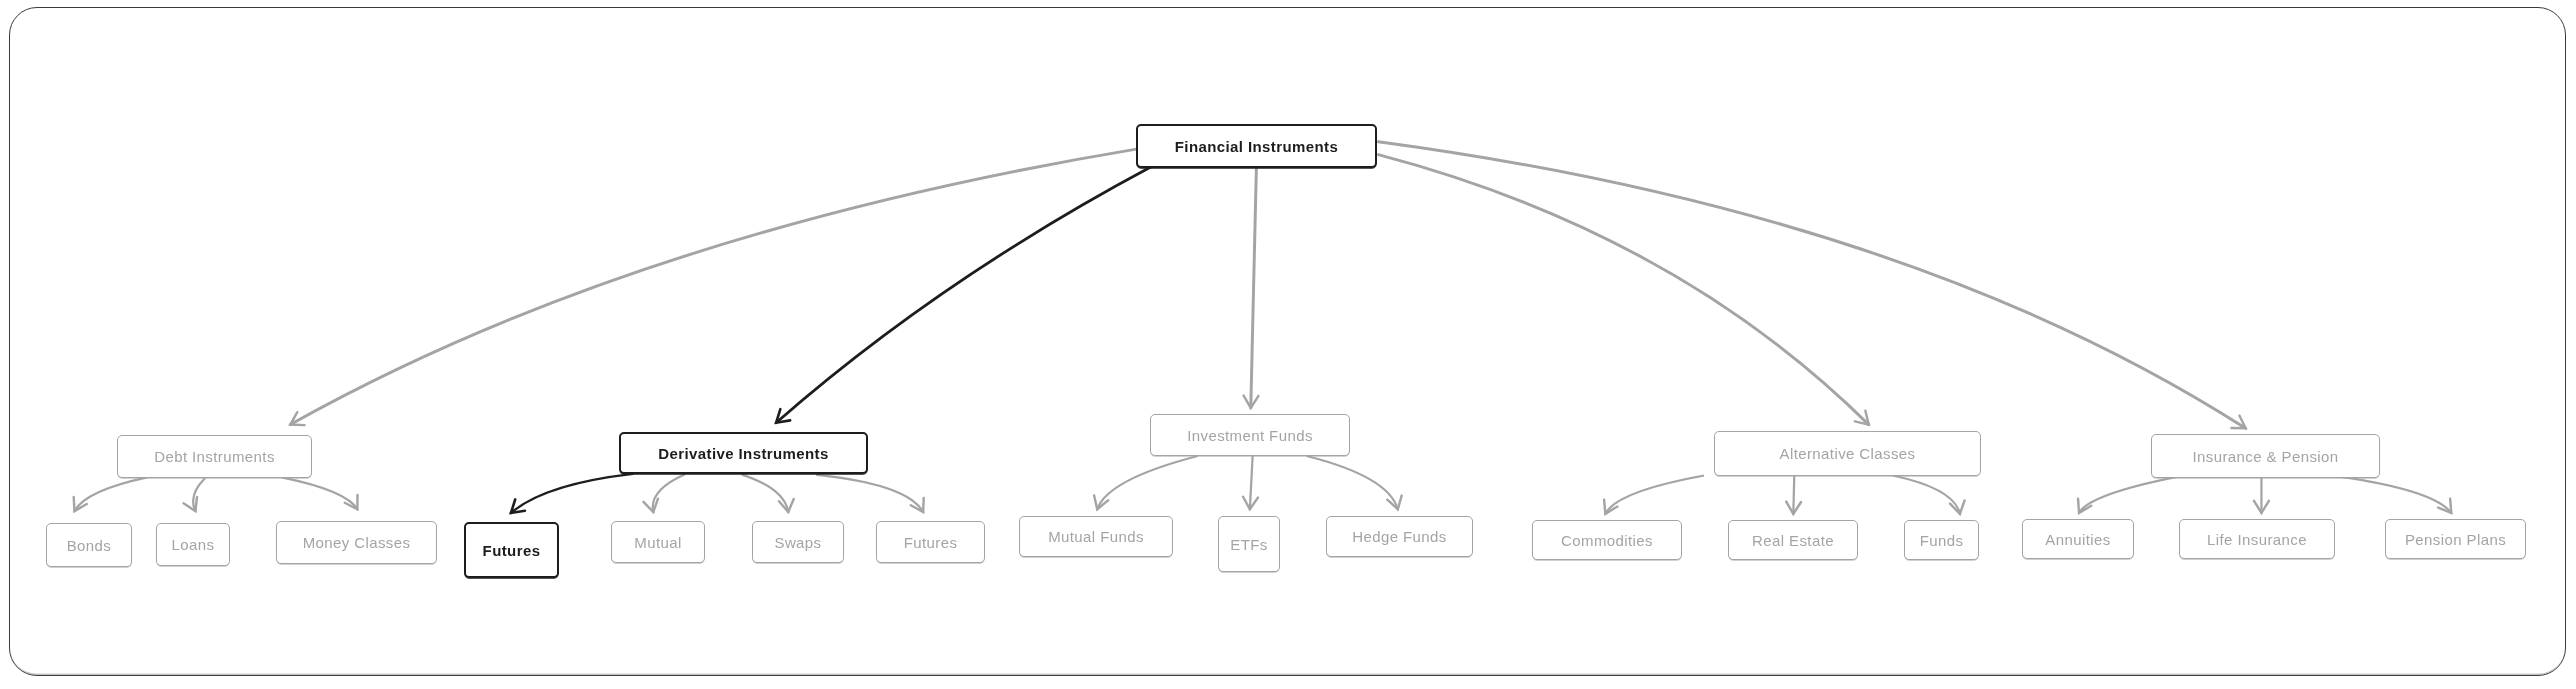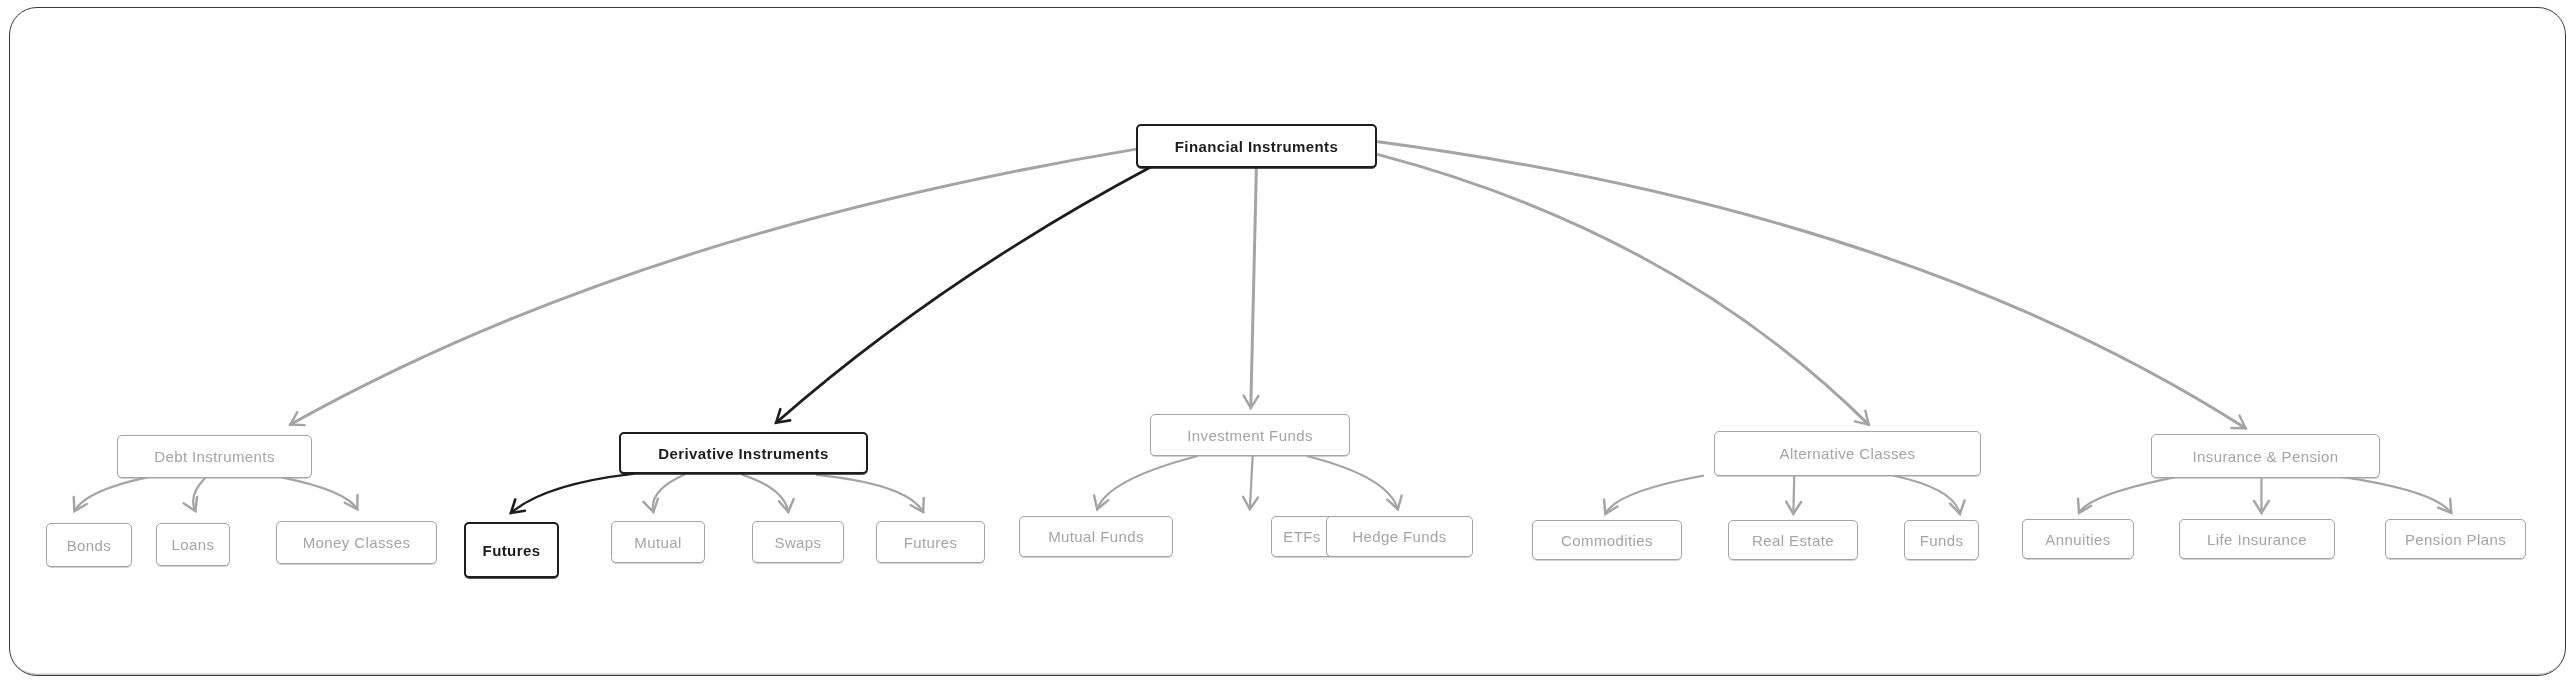--- a/index.html
+++ b/index.html
@@ -93,21 +93,21 @@
 <div class="node" style="left:46px;top:523px;width:86px;height:44px">Bonds</div>
 <div class="node" style="left:156px;top:523px;width:74px;height:43px">Loans</div>
 <div class="node" style="left:276px;top:521px;width:161px;height:43px">Money Classes</div>
 
 <div class="node hl" style="left:464px;top:522px;width:95px;height:56px">Futures</div>
 <div class="node" style="left:611px;top:521px;width:94px;height:42px">Mutual</div>
 <div class="node" style="left:752px;top:521px;width:92px;height:42px">Swaps</div>
 <div class="node" style="left:876px;top:521px;width:109px;height:42px">Futures</div>
 
 <div class="node" style="left:1019px;top:516px;width:154px;height:41px">Mutual Funds</div>
-<div class="node" style="left:1271px;top:516px;width:62px;height:41px">ETFs</div>
+<div class="node" style="left:1218px;top:516px;width:62px;height:56px">ETFs</div>
 <div class="node" style="left:1326px;top:516px;width:147px;height:41px">Hedge Funds</div>
 
 <div class="node" style="left:1532px;top:520px;width:150px;height:40px">Commodities</div>
 <div class="node" style="left:1728px;top:520px;width:130px;height:40px">Real Estate</div>
 <div class="node" style="left:1904px;top:520px;width:75px;height:40px">Funds</div>
 
 <div class="node" style="left:2022px;top:519px;width:112px;height:40px">Annuities</div>
 <div class="node" style="left:2179px;top:519px;width:156px;height:40px">Life Insurance</div>
 <div class="node" style="left:2385px;top:519px;width:141px;height:40px">Pension Plans</div>
 

